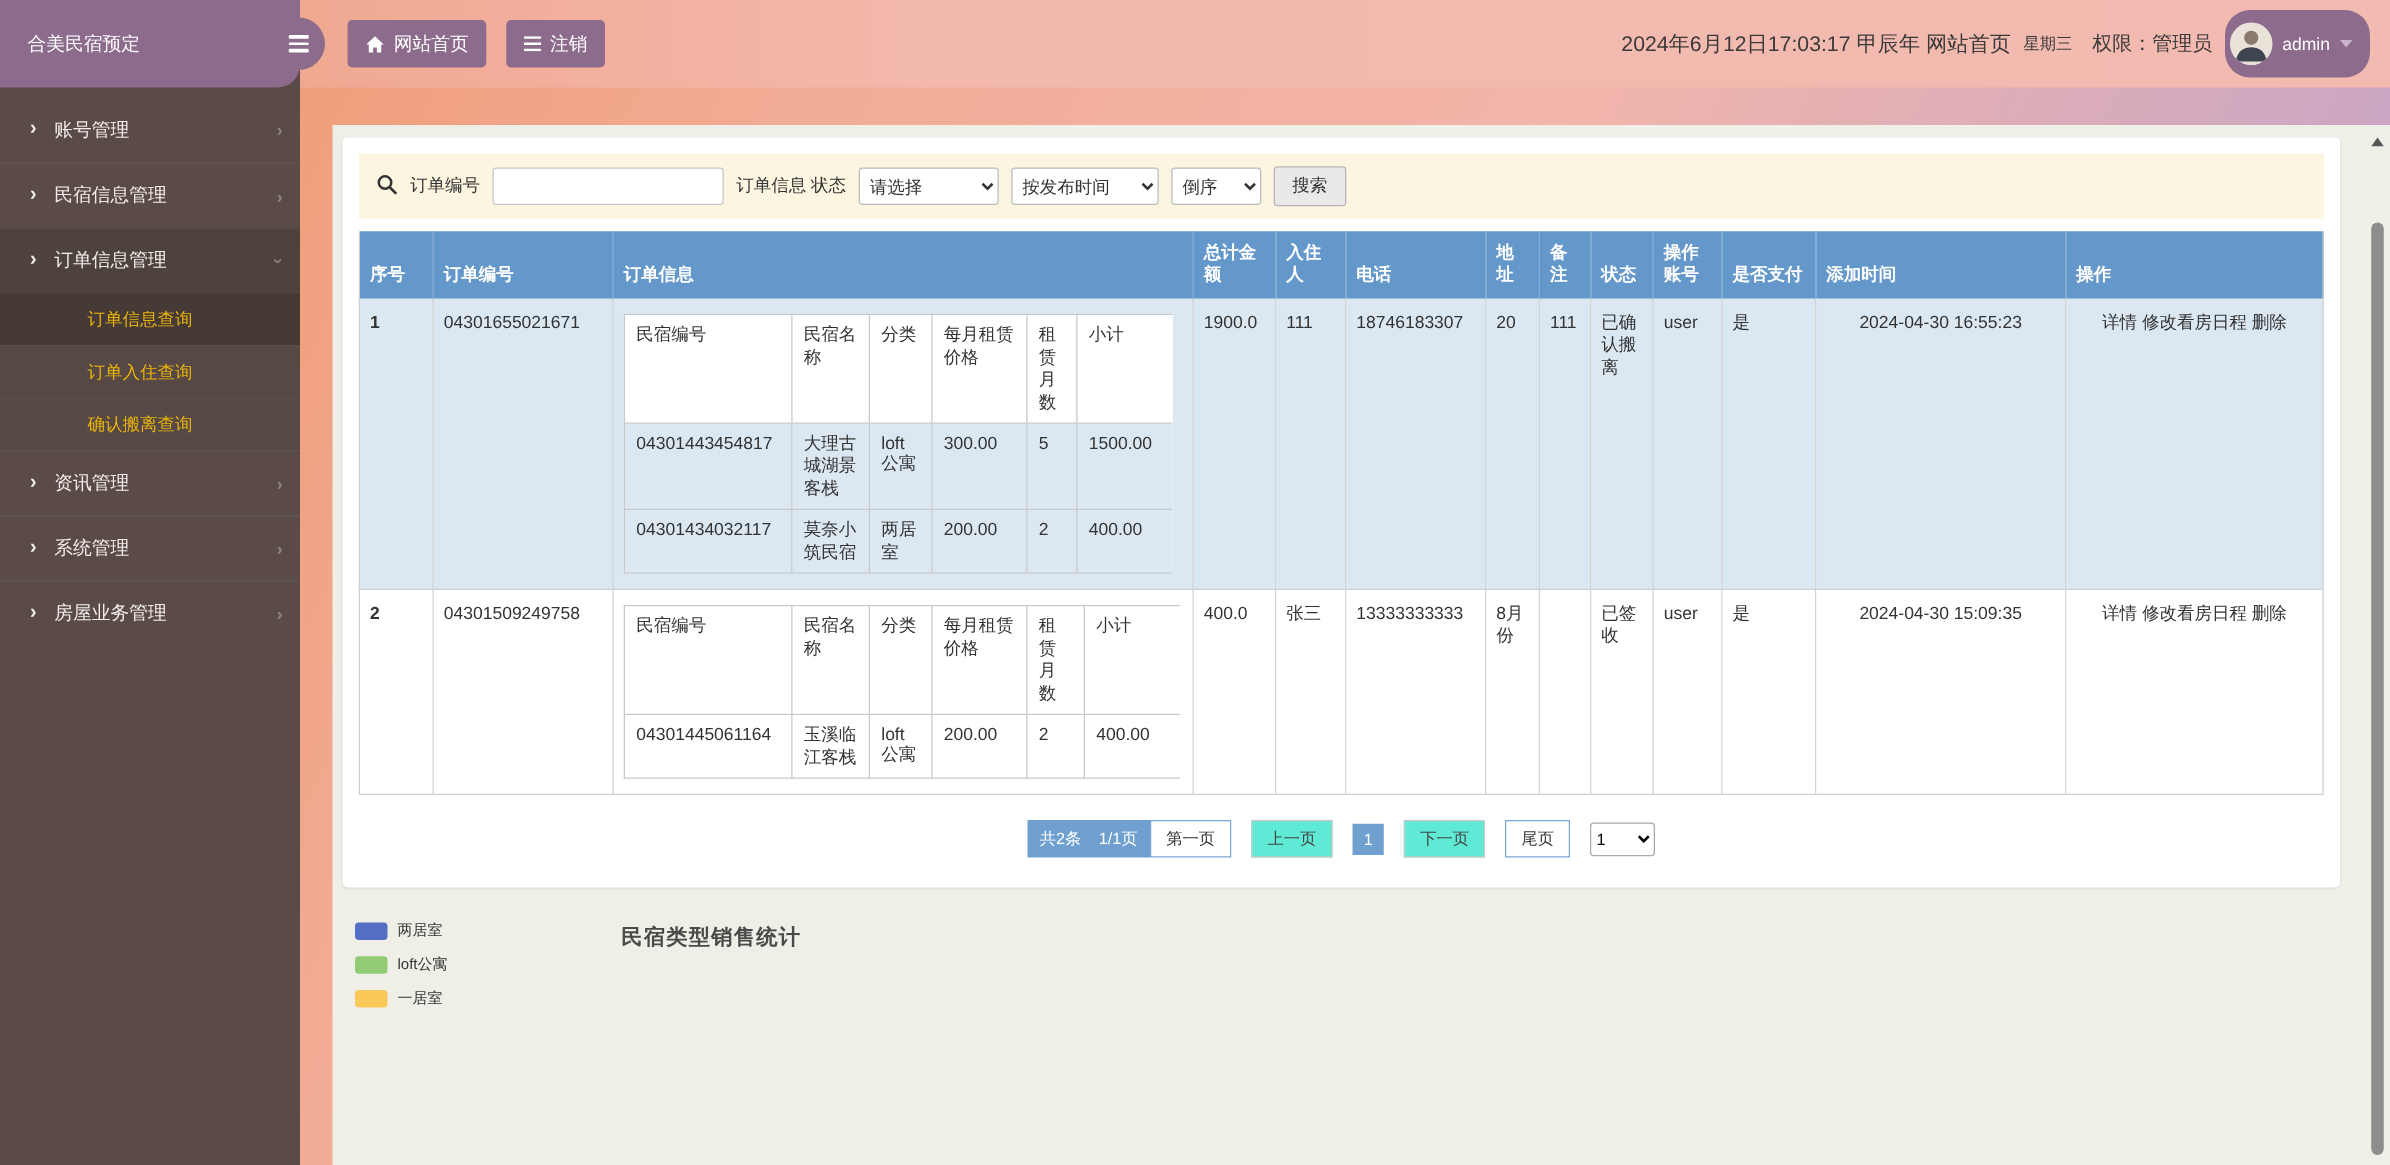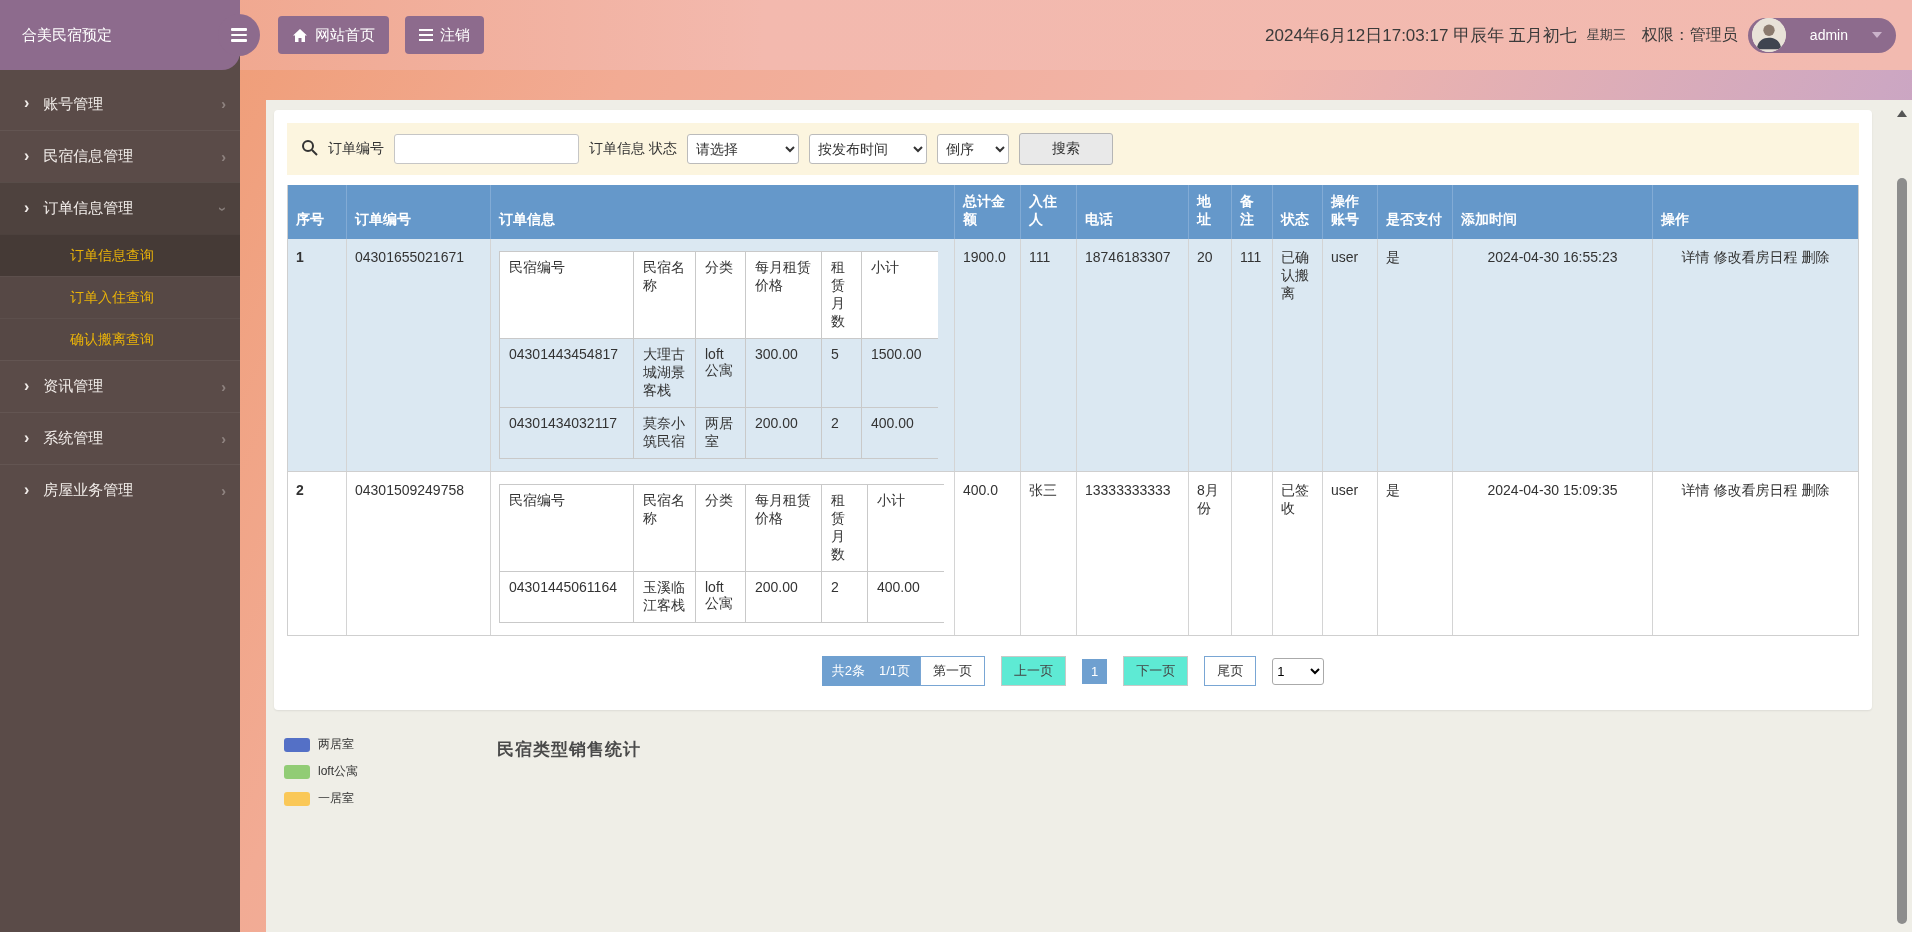--- a/index.html
+++ b/index.html
@@ -10,22 +10,22 @@
   .topbar { position:absolute; left:0; top:0; right:0; height:70px;
     background:linear-gradient(to right,#efa183 0%,#f3b9ae 40%,#f2bab0 100%);
     display:flex; align-items:center; padding-left:278px; padding-right:16px; z-index:10; }
   .tb-btn { display:flex; align-items:center; gap:7px; background:#8d6b8d; color:#fff;
     border:none; border-radius:4px; height:38px; padding:0 14px; font-size:15px; cursor:pointer; margin-right:16px; }
   .tb-btn svg { display:block; }
   .tb-right { margin-left:auto; display:flex; align-items:center; gap:10px; }
   .tb-datetime { font-size:17px; color:#3a3a3a; }
   .tb-weekday { font-size:13px; color:#3a3a3a; }
   .tb-permission { font-size:16px; color:#3a3a3a; margin-left:6px; }
-  .admin-chip { display:flex; align-items:center; gap:24px; background:#8d6b8d; border-radius:20px;
-    height:35px; padding:3px 14px 3px 4px; cursor:pointer; }
+  .admin-chip { display:flex; align-items:center; gap:8px; background:#8d6b8d; border-radius:20px;
+    height:54px; padding:3px 14px 3px 4px; cursor:pointer; }
   .admin-avatar { width:34px; height:34px; border-radius:50%; overflow:hidden; background:#e8e2d8; }
   .admin-name { color:#fff; font-size:14px; }
   .admin-caret { width:0; height:0; border-left:5px solid transparent; border-right:5px solid transparent;
     border-top:6px solid #cbb3cb; }
 
   
   .sidebar { position:absolute; left:0; top:0; width:240px; height:932px; background:#5a4b48; z-index:20; }
   .sidebar-header { height:70px; background:#8d6b8d; display:flex; align-items:center;
     padding-left:22px; color:#fff; font-size:15px; border-bottom-right-radius:18px; }
   .sidebar-toggle { position:absolute; left:218px; top:14px; width:42px; height:42px; border-radius:50%;
@@ -54,21 +54,21 @@
   .panel-body { padding:13px 13px 24px; }
 
   
   .search-bar { background:#fcf5df; height:52px; display:flex; align-items:center; gap:10px;
     padding:0 14px; margin-bottom:10px; font-size:14px; color:#333; }
   .search-input { width:185px; height:30px; border:1px solid #c6c6c6; border-radius:3px; padding:0 8px;
     font-size:14px; background:#fff; }
   .search-bar select { height:30px; border:1px solid #bbb; border-radius:3px; background:#fff;
     font-size:14px; color:#333; padding:0 4px; }
   .sel-status { width:112px; } .sel-field { width:118px; } .sel-order { width:72px; }
-  .search-btn { height:32px; padding:0 32px; background:#e9e9e9; border:1px solid #b5b5b5;
+  .search-btn { height:32px; padding:0 14px; background:#e9e9e9; border:1px solid #b5b5b5;
     border-radius:3px; font-size:14px; color:#333; cursor:pointer; }
 
   
   .main-table { width:100%; table-layout:fixed; border-collapse:collapse; border:1px solid #cfcfcf; border-top:none; }
   .main-table th { background:#6598ca; color:#fff; font-weight:700; text-align:left; vertical-align:bottom;
     padding:8px 8px 10px; border-right:1px solid #82abd5; font-size:14px; }
   .main-table th:last-child { border-right:none; }
   .main-table td { vertical-align:top; padding:10px 8px; border-right:1px solid #d4d4d4;
     border-bottom:1px solid #cfcfcf; font-size:14px; color:#333; word-wrap:break-word; }
   .main-table td:last-child { border-right:none; }
@@ -126,21 +126,21 @@
       <svg width="14" height="12" viewBox="0 0 14 12">
           <rect y="0" width="14" height="2" fill="#fff"></rect>
           <rect y="5" width="14" height="2" fill="#fff"></rect>
           <rect y="10" width="14" height="2" fill="#fff"></rect>
         </svg>
     </span>
     <span>注销</span>
   </button>
 
   <div class="tb-right">
-    <span class="tb-datetime">2024年6月12日17:03:17 甲辰年 五月初七</span>
+    <span class="tb-datetime">2024年6月12日17:03:17 甲辰年 网站首页</span>
     <span class="tb-weekday">星期三</span>
     <span class="tb-permission">权限：管理员</span>
     <div class="admin-chip">
       <span class="admin-avatar">
         <svg width="34" height="34" viewBox="0 0 36 36">
             <circle cx="18" cy="18" r="18" fill="#e8e2d8"></circle>
             <circle cx="18" cy="13" r="6" fill="#8a7a6e"></circle>
             <path d="M5 33 C6 24 12 21 18 21 C24 21 30 24 31 33 Z" fill="#3f4550"></path>
           </svg>
       </span>

